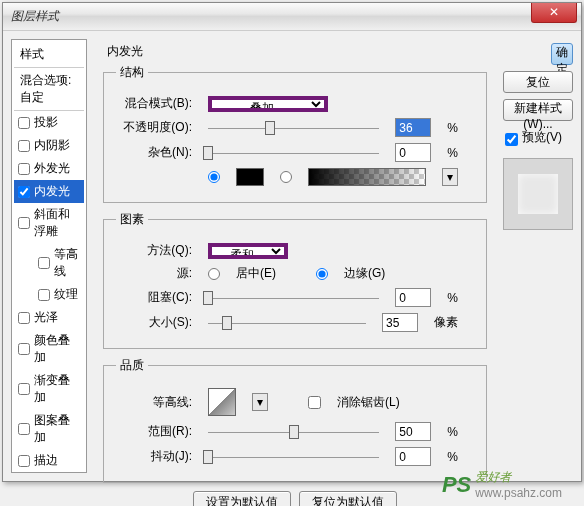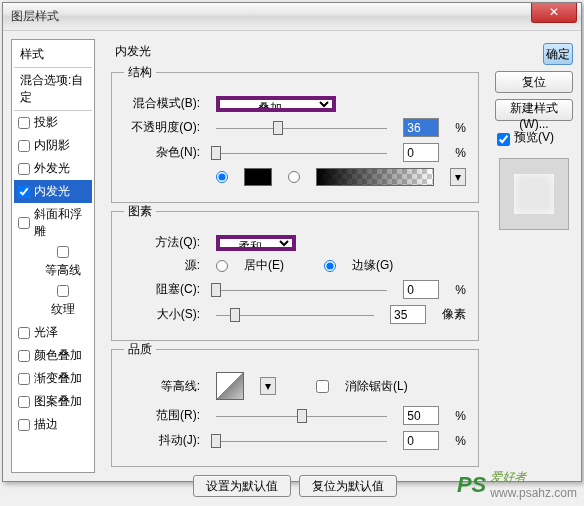--- a/index.html
+++ b/index.html
@@ -1,36 +1,36 @@
 <!DOCTYPE html>
 <html><head>
 <meta charset="utf-8">
 <style>
 * { box-sizing: border-box; margin: 0; padding: 0; font-family: "Microsoft YaHei", SimSun, sans-serif; font-size: 12px; }
 body { background: #f0f0f0; width: 584px; height: 506px; overflow: hidden; position: relative; }
 
 .window { width: 580px; height: 480px; background: #f0f0f0; border: 1px solid #888; position: absolute; top: 2px; left: 2px; box-shadow: 2px 2px 5px rgba(0,0,0,0.3); }
 .titlebar { height: 28px; background: linear-gradient(to bottom, #fafafa 0%, #e8e8e8 40%, #d8d8d8 50%, #f0f0f0 100%); border-bottom: 1px solid #ccc; display: flex; align-items: center; padding-left: 8px; position: relative; }
-.titlebar-title { color: #333; }
+.titlebar-title { color: #333; font-style: italic; }
 .close-btn { position: absolute; right: 4px; top: 0; width: 46px; height: 20px; background: linear-gradient(to bottom, #e07070, #c83030); border: 1px solid #a02020; border-top: none; border-radius: 0 0 3px 3px; color: white; text-align: center; line-height: 18px; cursor: pointer; }
 
 .content { display: flex; padding: 8px; gap: 8px; height: calc(100% - 28px); }
 
 .styles-panel { width: 108px; border: 1px solid #999; background: white; padding: 2px; }
 .styles-header { padding: 4px 6px; border-bottom: 1px solid #ccc; font-weight: normal; }
 .blend-header { padding: 4px 6px; border-bottom: 1px solid #ccc; }
 .style-item { padding: 3px 4px; display: flex; align-items: center; gap: 4px; cursor: pointer; }
 .style-item.selected { background: #2266cc; color: white; }
-.style-item.sub { padding-left: 24px; flex-direction: column; }
+.style-item.sub { padding-left: 24px; }
 .style-item input[type=checkbox] { width: 12px; height: 12px; }
 
 .main-panel { flex: 1; padding: 4px 8px; }
 .panel-title { margin-bottom: 4px; padding-left: 4px; }
 
-fieldset { border: 1px solid #aaa; padding: 8px 12px 10px 12px; }
+fieldset { border: 1px solid #aaa; margin-bottom: 8px; padding: 8px 28px 10px 12px; }
 legend { padding: 0 4px; }
 
 .row { display: flex; align-items: center; gap: 16px; margin: 6px 0; }
 .row-label { width: 76px; text-align: right; }
 
 select { height: 16px; border: 4px solid #701a75; background: white; padding: 0 4px; text-align: center; }
 select.wide { width: 120px; }
 select.med { width: 80px; }
 
 .slider-track { flex: 1; height: 16px; position: relative; display: flex; align-items: center; }
@@ -51,21 +51,21 @@
 .btn-row { display: flex; gap: 8px; justify-content: center; margin-top: 8px; }
 .btn { height: 22px; padding: 0 12px; border: 1px solid #888; background: #f0f0f0; border-radius: 3px; cursor: pointer; box-shadow: inset 0 1px 0 #fff; }
 
 .right-panel { width: 102px; display: flex; flex-direction: column; gap: 6px; padding-top: 4px; }
 .rbtn { height: 22px; border: 1px solid #888; background: linear-gradient(to bottom, #fff, #e8e8e8); border-radius: 3px; cursor: pointer; }
 .rbtn.primary { background: linear-gradient(to bottom, #d0e8ff, #a8d0f0); border-color: #5590cc; margin-left: 48px; }
 .preview-chk { display: flex; align-items: flex-end; gap: 4px; padding: 2px; }
 .preview-box { width: 70px; height: 72px; border: 1px solid #aaa; background: #d8d8d8; margin: 4px auto; display: flex; align-items: center; justify-content: center; }
 .preview-inner { width: 40px; height: 40px; background: #e8e8e8; box-shadow: inset 0 0 8px rgba(255,255,255,0.8); }
 
-.watermark { position: absolute; bottom: 6px; right: 7px; display: flex; align-items: center; gap: 4px; font-size: 14px; color: #6a9e3a; font-style: italic; }
+.watermark { position: absolute; bottom: 6px; right: 22px; display: flex; align-items: center; gap: 4px; font-size: 14px; color: #6a9e3a; font-style: italic; }
 .watermark .ps { color: #3a8e3a; font-size: 22px; font-weight: bold; font-style: italic; }
 .watermark .url { font-size: 12px; color: #888; display: block; font-style: normal; }
 </style>
 </head>
 <body>
 
 <div class="window">
   <div class="titlebar">
     <span class="titlebar-title">图层样式</span>
     <div class="close-btn">✕</div>

